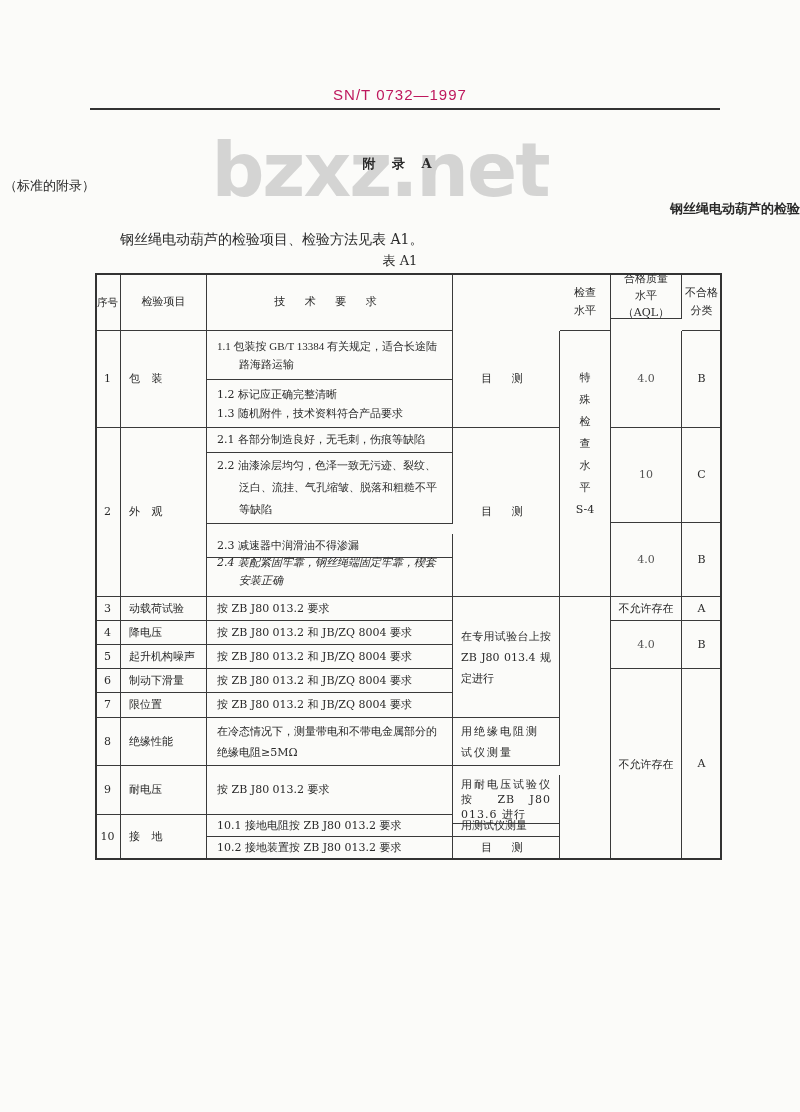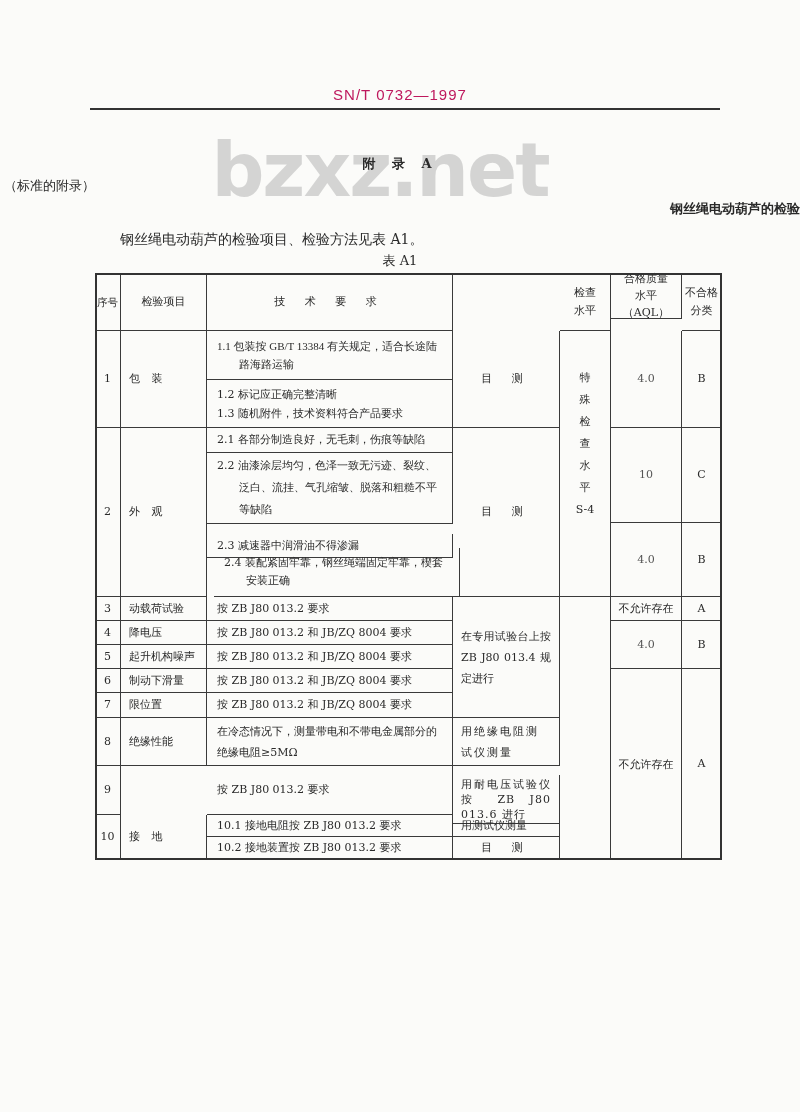--- a/index.html
+++ b/index.html
@@ -103,21 +103,21 @@
   <div class="cell c" style="left:611px;top:331px;width:71px;height:97px;color:#555;">4.0</div>
   <div class="cell c" style="left:682px;top:331px;width:40px;height:97px;">B</div>
 
   <div class="cell c" style="left:95px;top:428px;width:26px;height:169px;">2</div>
   <div class="cell l wide" style="left:121px;top:428px;width:86px;height:169px;">外  观</div>
   <div class="cell req" style="left:207px;top:428px;width:246px;height:25px;">2.1 各部分制造良好，无毛刺，伤痕等缺陷</div>
   <div class="cell req" style="left:207px;top:453px;width:246px;height:71px;">
     <span class="t hang" style="line-height:22px;">2.2 油漆涂层均匀，色泽一致无污迹、裂纹、泛白、流挂、气孔缩皱、脱落和粗糙不平等缺陷</span>
   </div>
   <div class="cell req" style="left:207px;top:534px;width:246px;height:24px;">2.3 减速器中润滑油不得渗漏</div>
-  <div class="cell req" style="left:214px;top:548px;width:246px;height:49px;">
+  <div class="cell req" style="left:207px;top:548px;width:246px;height:49px;font-style:italic;">
     <span class="t hang">2.4 装配紧固牢靠，钢丝绳端固定牢靠，楔套安装正确</span>
   </div>
   <div class="cell c spaced" style="left:453px;top:428px;width:107px;height:169px;">目  测</div>
 
   <div class="cell c" style="left:611px;top:428px;width:71px;height:95px;color:#555;">10</div>
   <div class="cell c" style="left:682px;top:428px;width:40px;height:95px;">C</div>
   <div class="cell c" style="left:611px;top:523px;width:71px;height:74px;color:#555;">4.0</div>
   <div class="cell c" style="left:682px;top:523px;width:40px;height:74px;">B</div>
 
   <div class="cell c" style="left:95px;top:597px;width:26px;height:24px;">3</div>
@@ -156,20 +156,21 @@
   <div class="cell c" style="left:95px;top:718px;width:26px;height:48px;">8</div>
   <div class="cell l" style="left:121px;top:718px;width:86px;height:48px;">绝缘性能</div>
   <div class="cell req" style="left:207px;top:718px;width:246px;height:48px;">
     <span class="t" style="line-height:21px;">在冷态情况下，测量带电和不带电金属部分的绝缘电阻≥5MΩ</span>
   </div>
   <div class="cell" style="left:453px;top:718px;width:107px;height:48px;padding:0 8px;line-height:21px;letter-spacing:2px;">
     <span>用绝缘电阻测试仪测量</span>
   </div>
 
   <div class="cell c" style="left:95px;top:766px;width:26px;height:49px;">9</div>
+  <div class="cell l" style="left:121px;top:766px;width:86px;height:49px;">耐电压</div>
   <div class="cell req" style="left:207px;top:766px;width:246px;height:49px;">按 ZB J80 013.2 要求</div>
   <div class="cell" style="left:453px;top:766px;width:107px;height:49px;padding:0 8px;line-height:15px;text-align:justify;letter-spacing:1px;margin-top:9px;">
     <span>用耐电压试验仪按 ZB J80 013.6 进行</span>
   </div>
 
   <div class="cell c" style="left:95px;top:815px;width:26px;height:45px;">10</div>
   <div class="cell l wide" style="left:121px;top:815px;width:86px;height:45px;">接  地</div>
   <div class="cell req" style="left:207px;top:815px;width:246px;height:22px;">10.1 接地电阻按 ZB J80 013.2 要求</div>
   <div class="cell req" style="left:207px;top:837px;width:246px;height:23px;">10.2 接地装置按 ZB J80 013.2 要求</div>
   <div class="cell l" style="left:453px;top:815px;width:107px;height:22px;">用测试仪测量</div>

